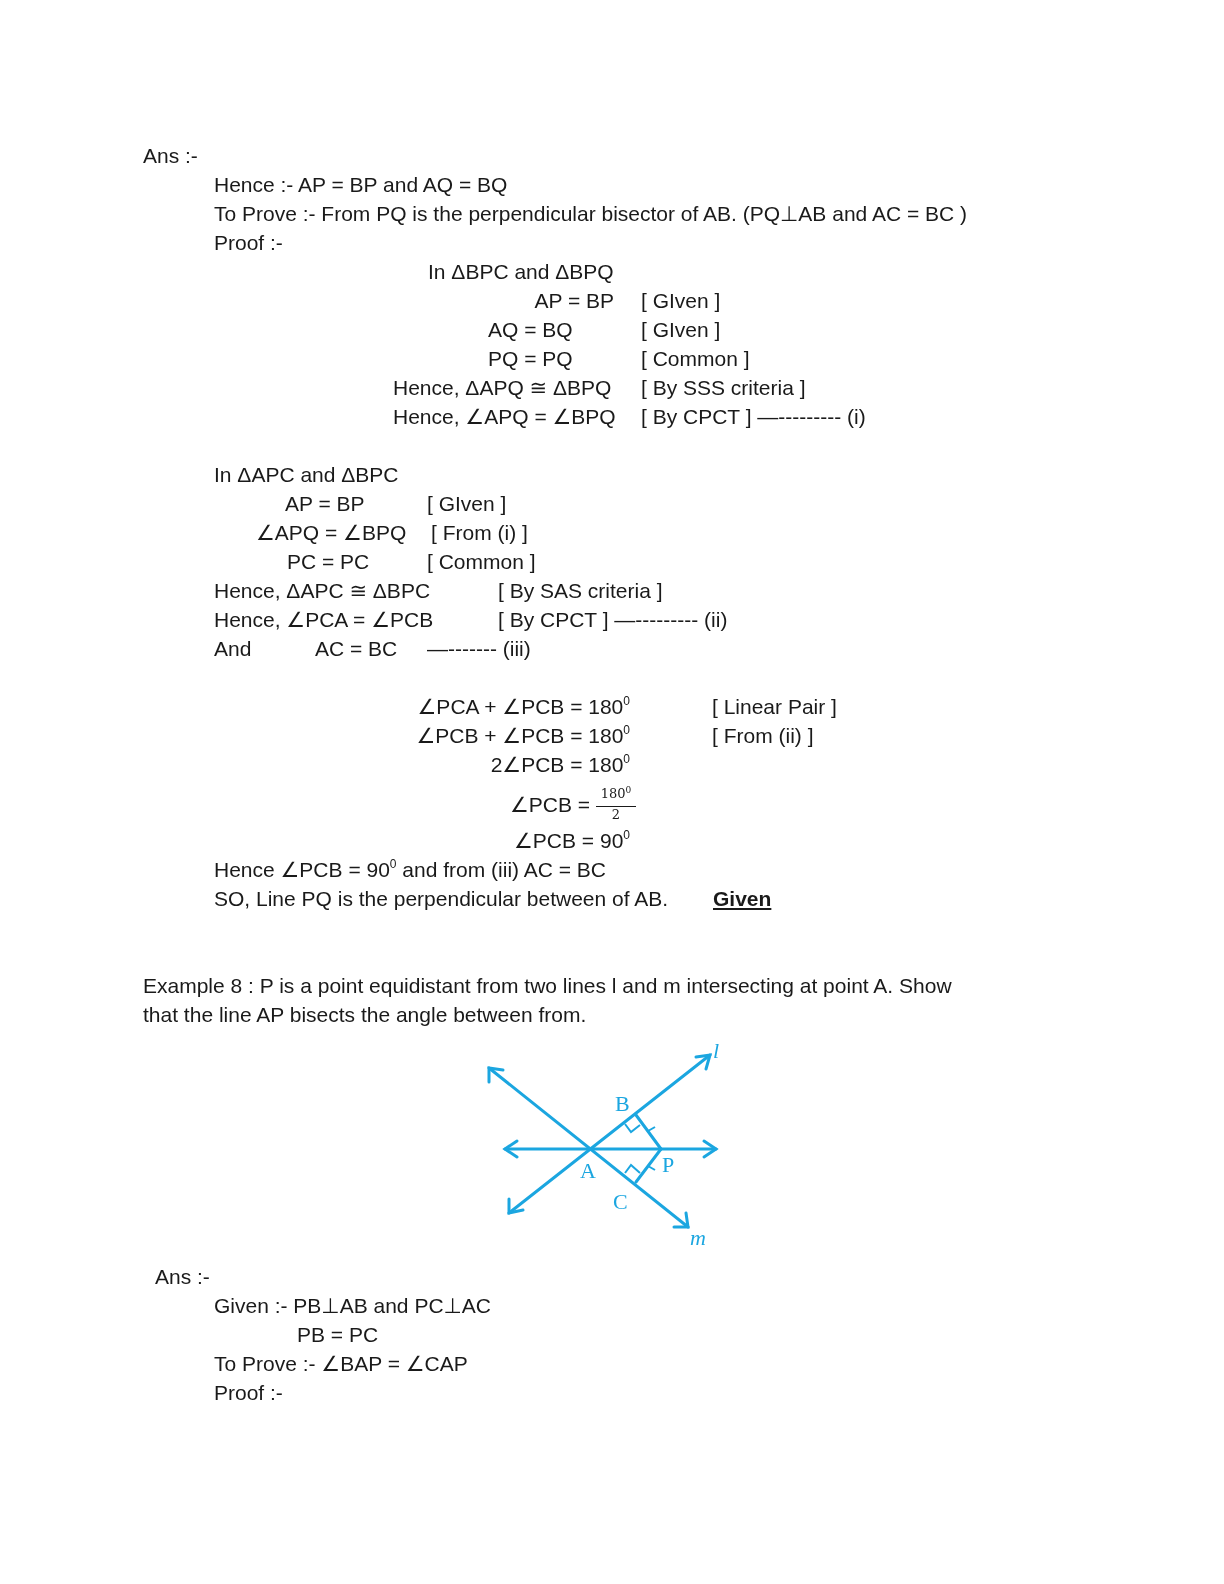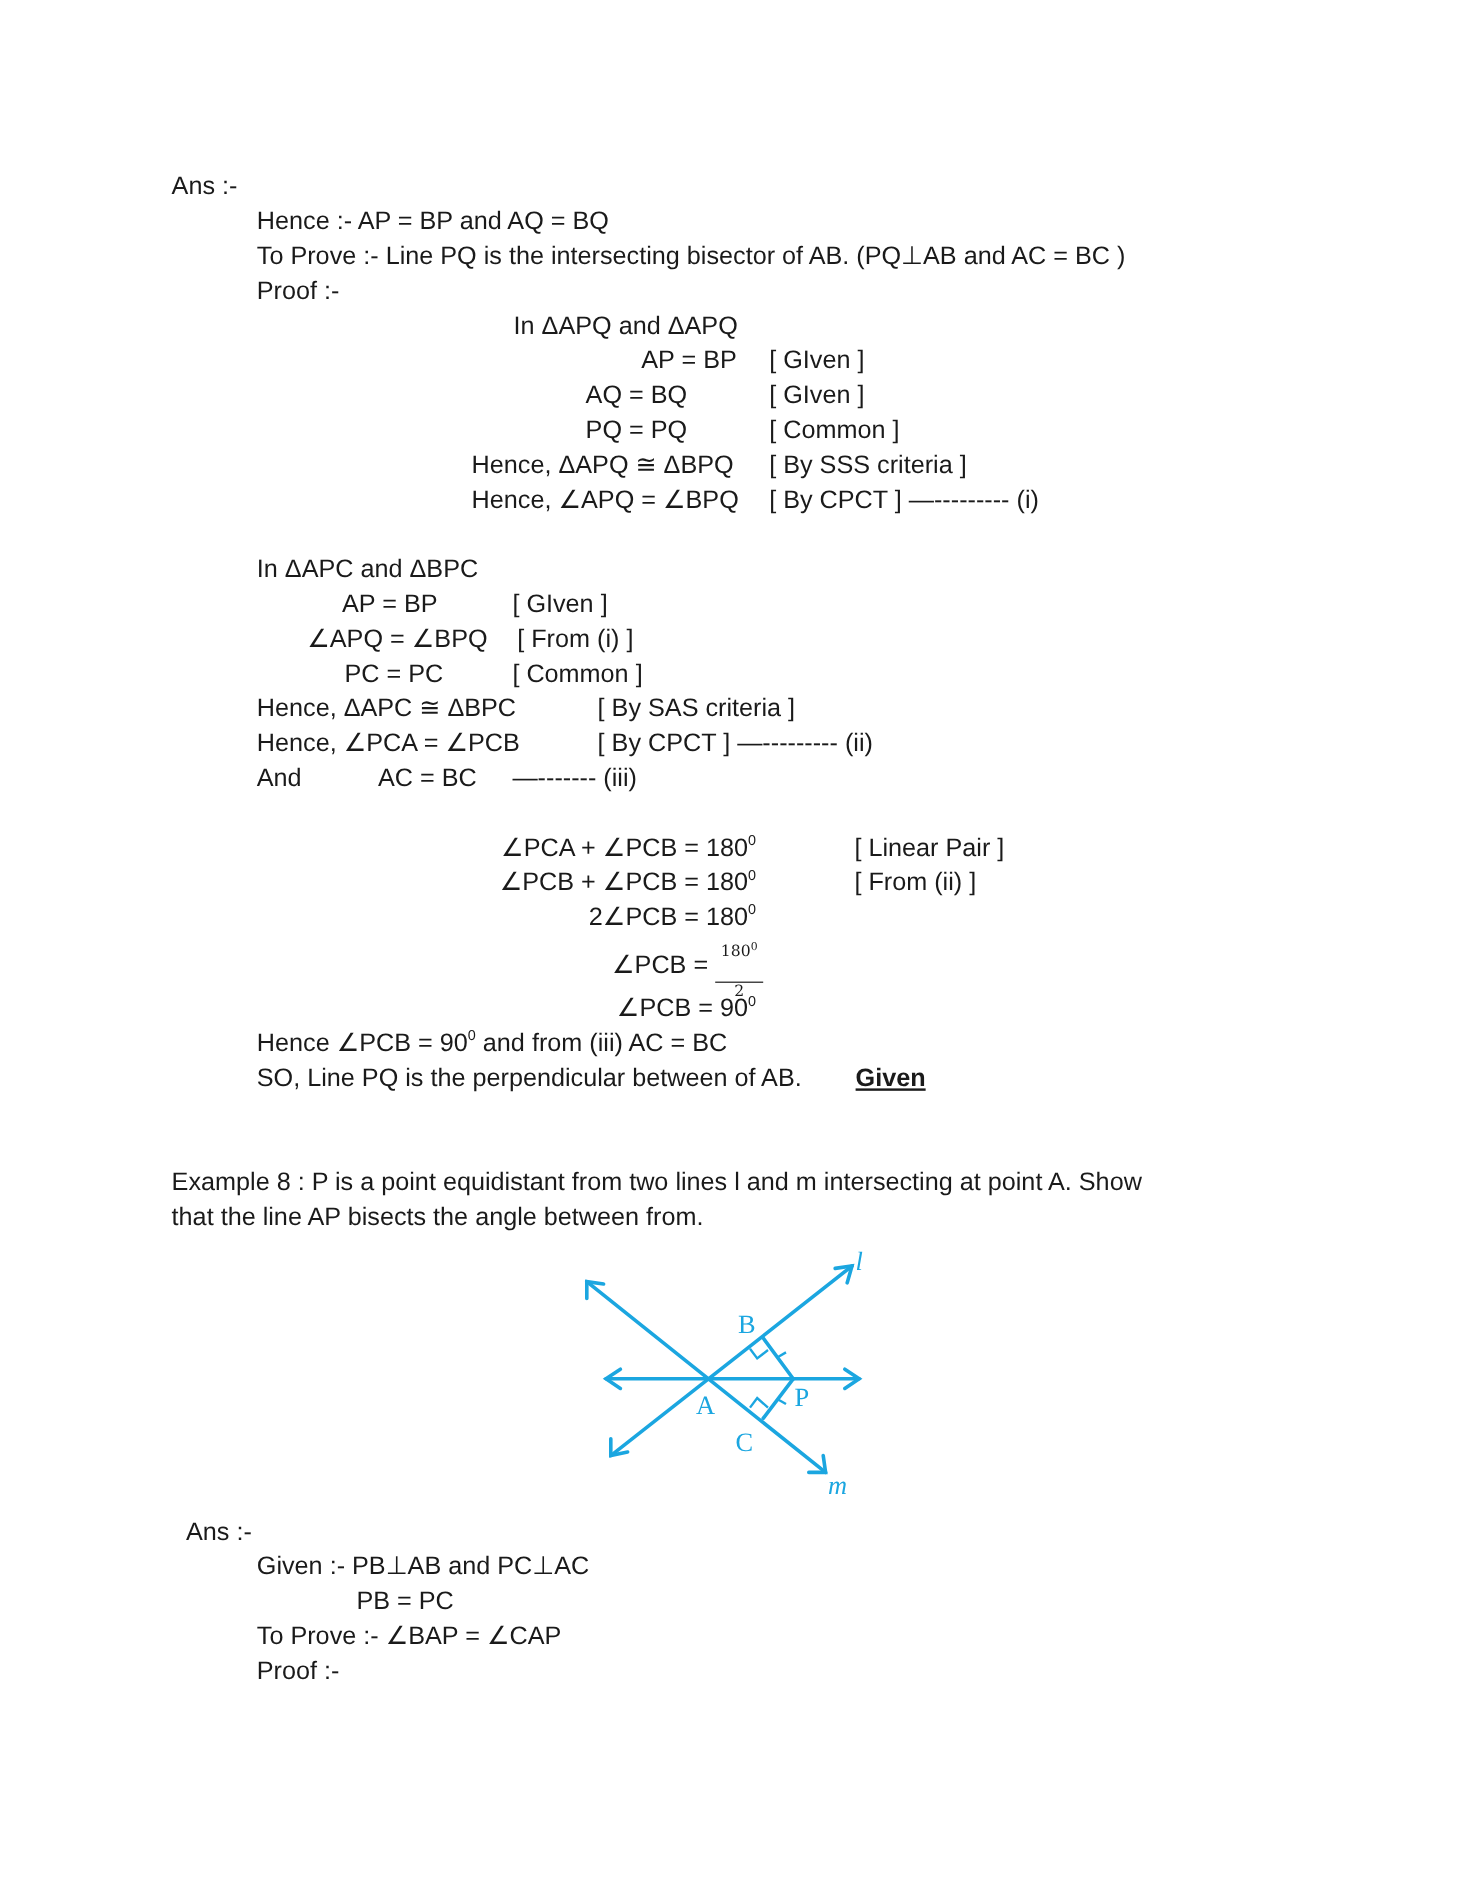--- a/index.html
+++ b/index.html
@@ -6,34 +6,34 @@
     body {
       width: 1224px; height: 1584px; position: relative; overflow: hidden;
       font-family: "Liberation Sans", sans-serif; color: #1a1a1a;
     }
     .t { position: absolute; font-size: 21px; line-height: 26px; white-space: pre; text-align: center; }
     .b { font-weight: normal; }
     .u { text-decoration: underline; font-weight: bold; }
     .r { text-align: right; }
     sup { font-size: 12px; vertical-align: 9px; line-height: 0; }
     .frac { position: absolute; font-family: "DejaVu Serif", "Liberation Serif", serif; font-size: 13px; text-align: center; width: 40px; }
-    .frac .num { border-bottom: 1px solid #1a1a1a; padding-bottom: 16px; line-height: 16px; }
+    .frac .num { border-bottom: 1px solid #1a1a1a; padding-bottom: 4px; line-height: 16px; }
     .frac .num sup { font-size: 9px; vertical-align: 5px; }
     .frac .den { line-height: 16px; }
     svg text { font-family: "Liberation Serif", "DejaVu Serif", serif; }
   </style>
 </head>
 <body>
 
 <div class="t" style="left:143px;top:143px">Ans :-</div>
 <div class="t" style="left:214px;top:172px">Hence :- AP = BP and AQ = BQ</div>
-<div class="t" style="left:214px;top:201px">To Prove :- Line PQ is the intersecting bisector of AB. (PQ⊥AB and AC = BC )</div>
+<div class="t" style="left:214px;top:201px">To Prove :- From PQ is the perpendicular bisector of AB. (PQ⊥AB and AC = BC )</div>
 <div class="t" style="left:214px;top:230px">Proof :-</div>
 
-<div class="t" style="left:428px;top:259px">In ΔAPQ and ΔAPQ</div>
+<div class="t" style="left:428px;top:259px">In ΔBPC and ΔBPQ</div>
 <div class="t r" style="left:380px;width:234px;top:288px">AP = BP</div>
 <div class="t" style="left:641px;top:288px">[ GIven ]</div>
 <div class="t" style="left:488px;top:317px">AQ = BQ</div>
 <div class="t" style="left:641px;top:317px">[ GIven ]</div>
 <div class="t" style="left:488px;top:346px">PQ = PQ</div>
 <div class="t" style="left:641px;top:346px">[ Common ]</div>
 <div class="t" style="left:393px;top:375px">Hence, ΔAPQ ≅ ΔBPQ</div>
 <div class="t" style="left:641px;top:375px">[ By SSS criteria ]</div>
 <div class="t" style="left:393px;top:404px">Hence, ∠APQ = ∠BPQ</div>
 <div class="t" style="left:641px;top:404px">[ By CPCT ] —--------- (i)</div>

